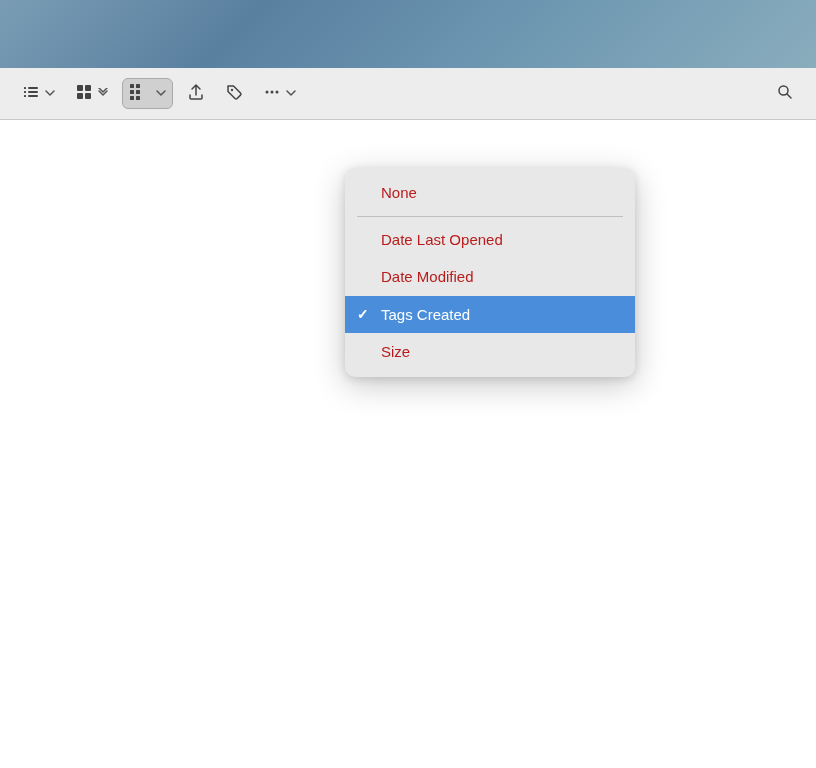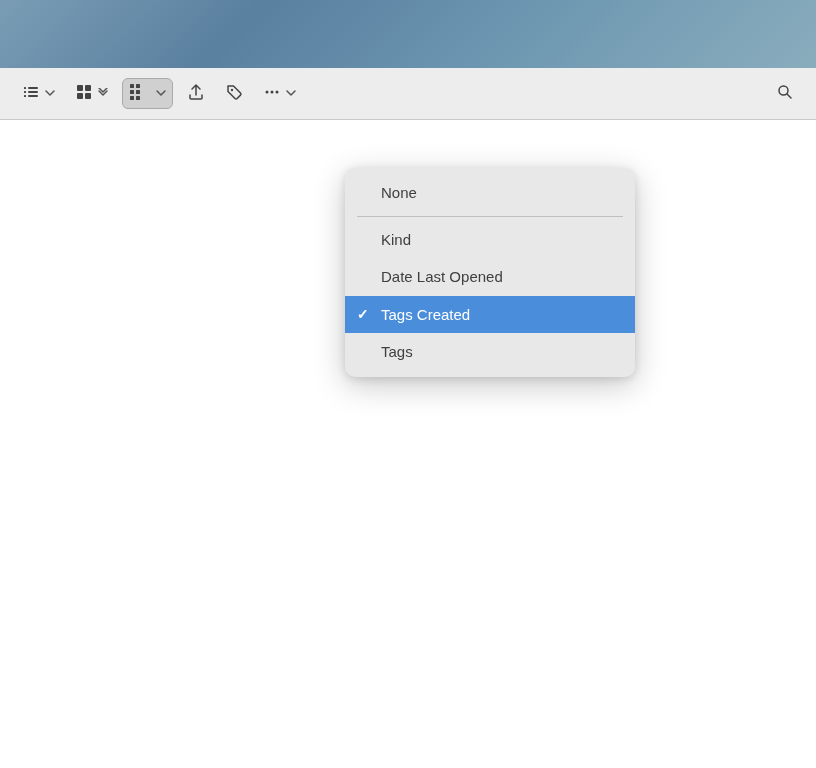--- a/index.html
+++ b/index.html
@@ -89,21 +89,21 @@
       z-index: 100;
       padding: 6px 0;
       overflow: hidden;
     }
 
     .menu-item {
       display: flex;
       align-items: center;
       padding: 9px 20px 9px 36px;
       font-size: 15px;
-      color: #404040;
+      color: #b91c1c;
       cursor: pointer;
       position: relative;
       line-height: 1.3;
     }
 
     .menu-item.selected {
       background: #4a8edb;
       color: #fff;
     }
 
@@ -241,33 +241,33 @@
 </div>
 
 <div class="dropdown-menu">
 
   <div class="menu-item">
     <span>None</span>
   </div>
   <div class="menu-divider"></div>
 
 
-  <div class="menu-item">
-    <span>Kind</span>
-  </div>
 
 
   <div class="menu-item">
     <span>Date Last Opened</span>
   </div>
 
 
+  <div class="menu-item">
+    <span>Date Modified</span>
+  </div>
 
   <div class="menu-item selected">
     <span class="checkmark">✓</span>
     <span>Tags Created</span>
   </div>
 
-
-  <div class="menu-item">
-    <span>Tags</span>
-  </div>
+  <div class="menu-item">
+    <span>Size</span>
+  </div>
+
 </div>
 
 </body></html>

